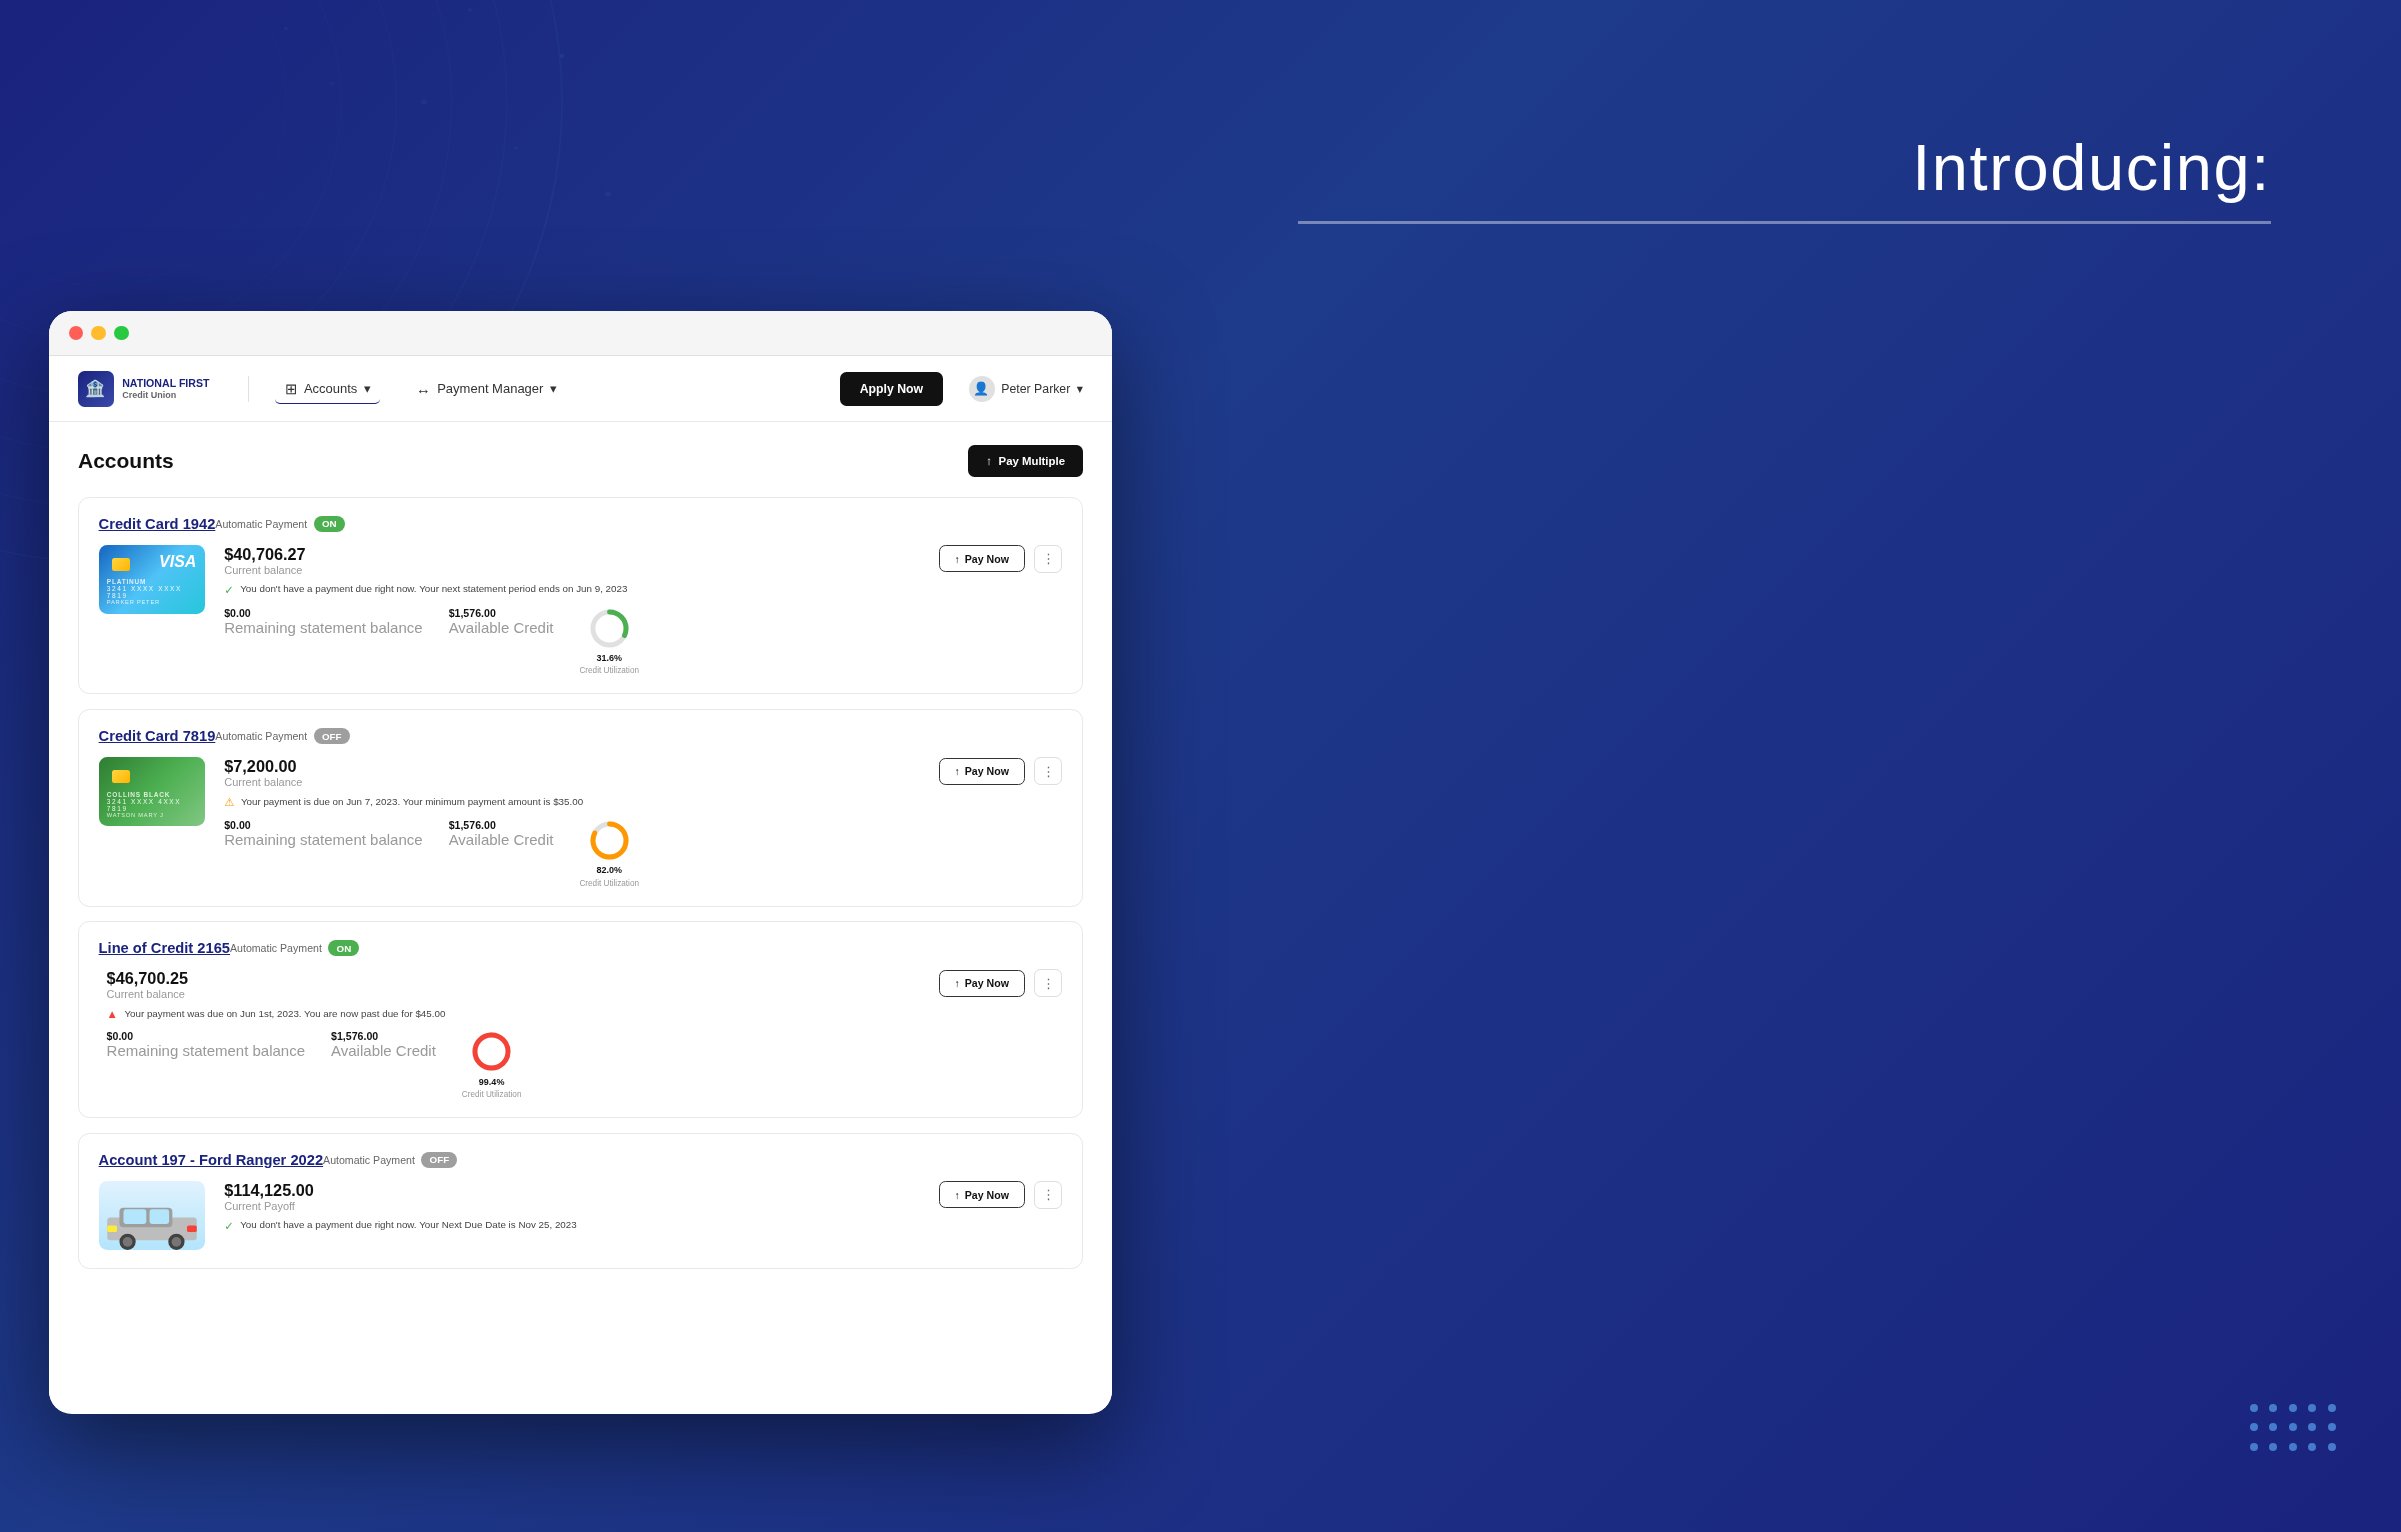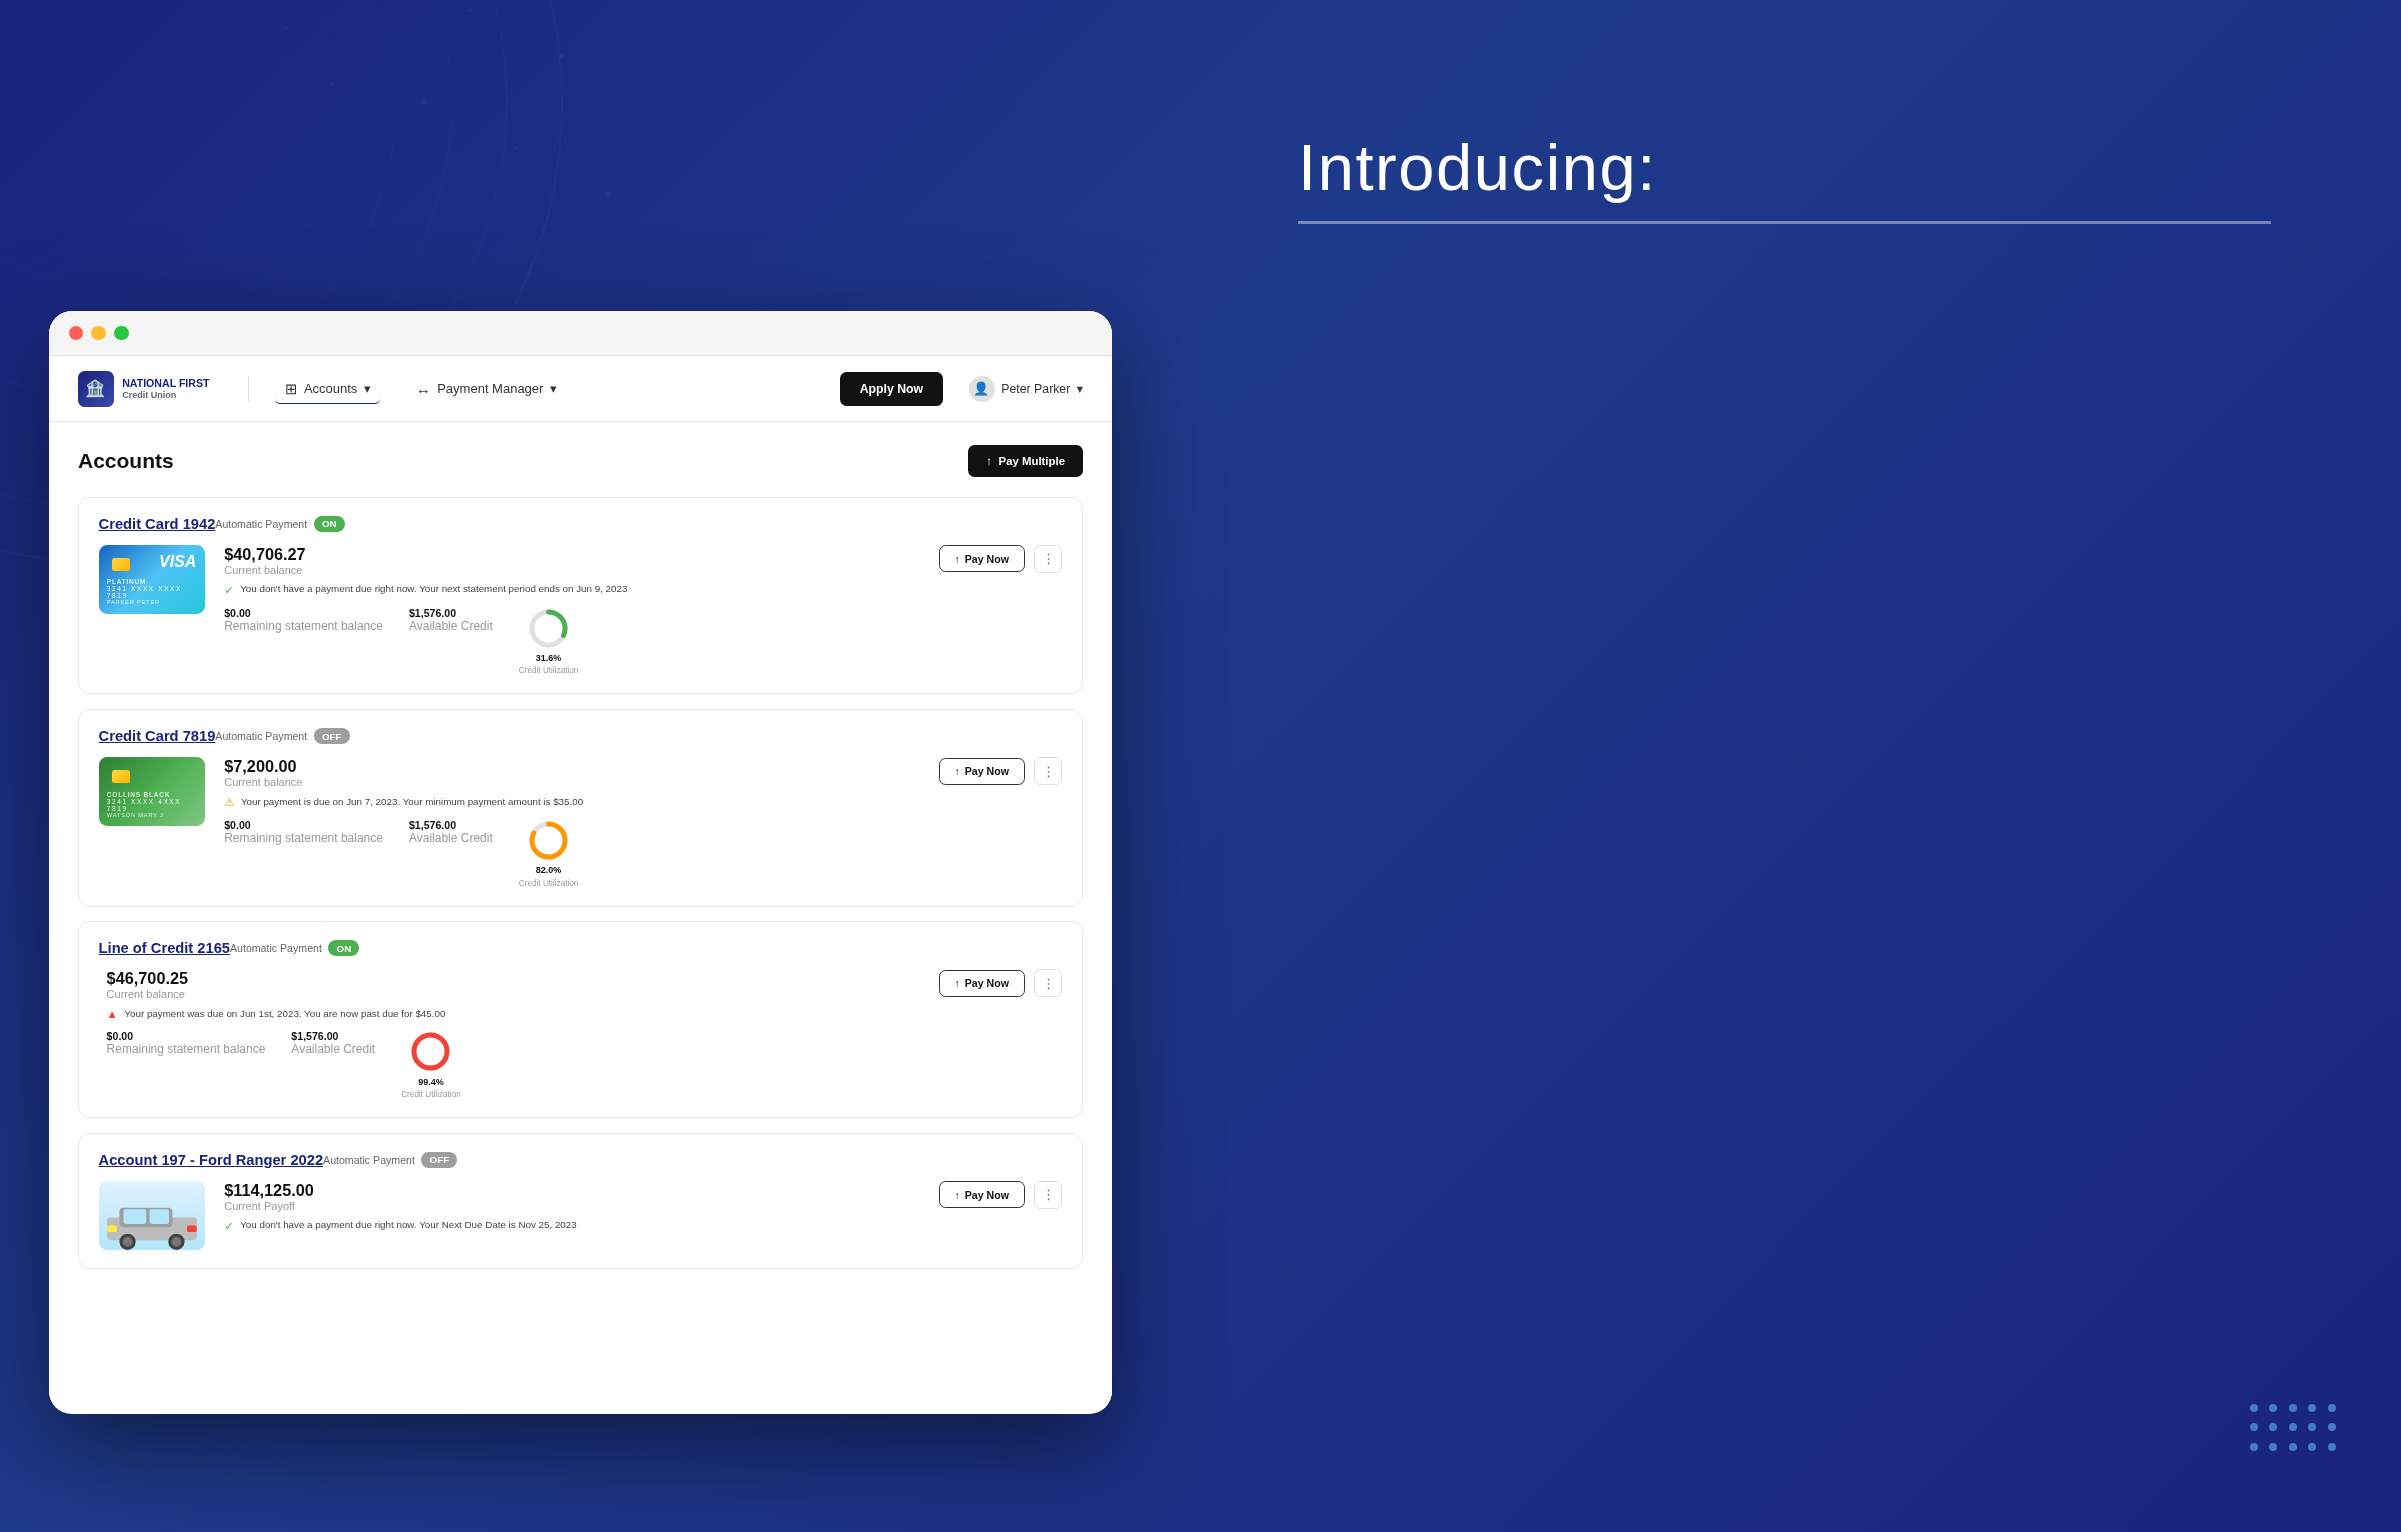--- a/index.html
+++ b/index.html
@@ -37,20 +37,21 @@
       width: 1103px;
       text-align: left;
       padding: 65px;
     }
     .intro-label {
       font-size: 65px;
       font-weight: 300;
       color: #ffffff;
       letter-spacing: 1.6px;
       margin-bottom: 16.3px;
+      text-align: right;
     }
     .intro-divider {
       width: 100%;
       height: 2.5px;
       background: rgba(255,255,255,0.4);
       margin-bottom: 33px;
     }
     .intro-title {
       font-size: 180px;
       font-weight: 800;
@@ -376,21 +377,21 @@
     .stat-item {
       display: flex;
       flex-direction: column;
     }
     .stat-value {
       font-size: 10.6px;
       font-weight: 600;
       color: #111;
     }
     .stat-label {
-      font-size: 12px;
+      font-size: 15px;
       color: #999;
     }
 
     
     .donut-container {
       display: flex;
       flex-direction: column;
       align-items: center;
       gap: 3.3px;
     }

